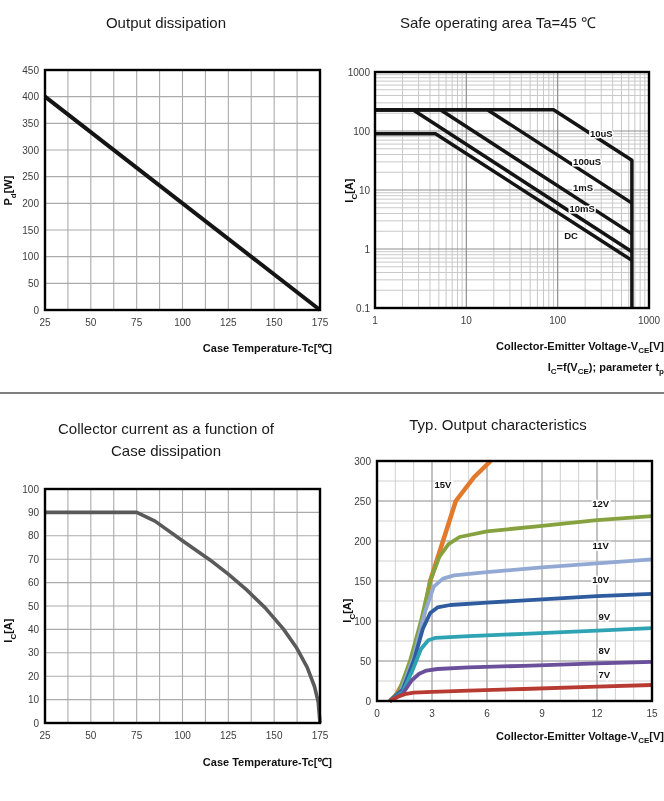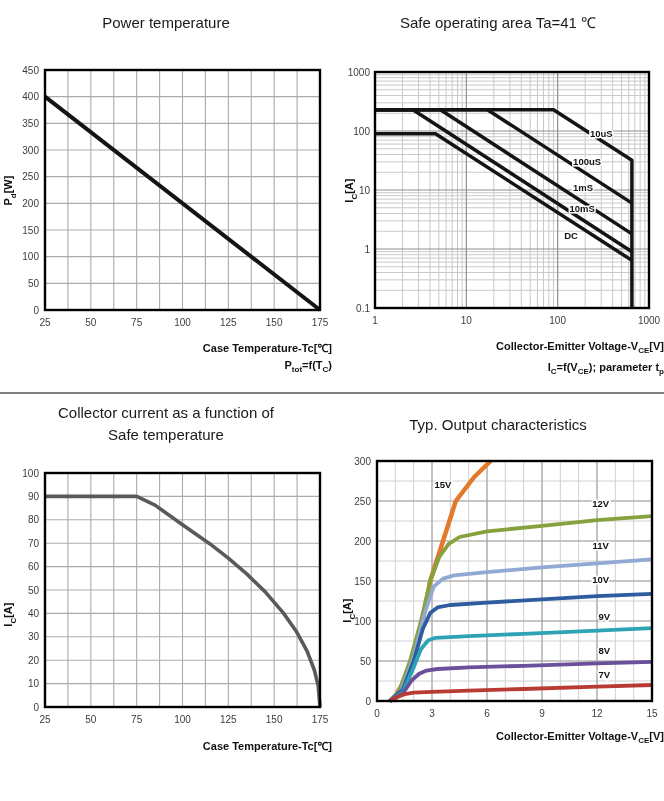--- a/index.html
+++ b/index.html
@@ -20,21 +20,21 @@
   }
   .divider{position:absolute;left:0;top:392px;width:664px;height:2px;background:#7f7f7f;}
   .tick{font-family:"Liberation Sans",sans-serif;font-size:10px;fill:#3d3d3d;}
   .clabel{font-family:"Liberation Sans",sans-serif;font-size:9.5px;font-weight:bold;fill:#111;
           paint-order:stroke;stroke:#ffffff;stroke-width:3px;}
 </style>
 </head>
 <body>
 
 <div class="chart-block" style="left:0;top:0;">
-  <div class="chart-title">Power temperature</div>
+  <div class="chart-title">Output dissipation</div>
   <div class="ylabel" style="left:-30px;top:183px;">P<sub>d</sub>[W]</div>
   <svg class="plot-svg" style="margin-top:22px;" width="332" height="282">
       <line x1="45" y1="14" x2="45" y2="254" stroke="#ababab" stroke-width="1.1"></line>
       <line x1="67.91666666666666" y1="14" x2="67.91666666666666" y2="254" stroke="#ababab" stroke-width="1.1"></line>
       <line x1="90.83333333333333" y1="14" x2="90.83333333333333" y2="254" stroke="#ababab" stroke-width="1.1"></line>
       <line x1="113.75" y1="14" x2="113.75" y2="254" stroke="#ababab" stroke-width="1.1"></line>
       <line x1="136.66666666666666" y1="14" x2="136.66666666666666" y2="254" stroke="#ababab" stroke-width="1.1"></line>
       <line x1="159.58333333333334" y1="14" x2="159.58333333333334" y2="254" stroke="#ababab" stroke-width="1.1"></line>
       <line x1="182.5" y1="14" x2="182.5" y2="254" stroke="#ababab" stroke-width="1.1"></line>
       <line x1="205.41666666666669" y1="14" x2="205.41666666666669" y2="254" stroke="#ababab" stroke-width="1.1"></line>
@@ -67,25 +67,24 @@
       <text x="39" y="204.16666666666669" text-anchor="end" class="tick">100</text>
       <text x="39" y="177.5" text-anchor="end" class="tick">150</text>
       <text x="39" y="150.83333333333334" text-anchor="end" class="tick">200</text>
       <text x="39" y="124.16666666666666" text-anchor="end" class="tick">250</text>
       <text x="39" y="97.5" text-anchor="end" class="tick">300</text>
       <text x="39" y="70.83333333333334" text-anchor="end" class="tick">350</text>
       <text x="39" y="44.166666666666686" text-anchor="end" class="tick">400</text>
       <text x="39" y="17.5" text-anchor="end" class="tick">450</text>
     </svg>
   <div class="caption" style="margin-top:2px;">Case Temperature-Tc[℃]</div>
-  <div class="caption">P<sub>tot</sub>=f(T<sub>C</sub>)</div>
 </div>
 
 <div class="chart-block" style="left:332px;top:0;">
-  <div class="chart-title">Safe operating area Ta=41 ℃</div>
+  <div class="chart-title">Safe operating area Ta=45 ℃</div>
   <div class="ylabel" style="left:-21px;top:183px;">I<sub>C</sub>[A]</div>
   <svg class="plot-svg" style="margin-top:24px;" width="332" height="278">
       <line x1="70.49407293731028" y1="14" x2="70.49407293731028" y2="250" stroke="#c9c9c9" stroke-width="1"></line>
       <line x1="86.57707459772917" y1="14" x2="86.57707459772917" y2="250" stroke="#c9c9c9" stroke-width="1"></line>
       <line x1="97.98814587462056" y1="14" x2="97.98814587462056" y2="250" stroke="#c9c9c9" stroke-width="1"></line>
       <line x1="106.83926039602306" y1="14" x2="106.83926039602306" y2="250" stroke="#c9c9c9" stroke-width="1"></line>
       <line x1="114.07114753503946" y1="14" x2="114.07114753503946" y2="250" stroke="#c9c9c9" stroke-width="1"></line>
       <line x1="120.18562098796879" y1="14" x2="120.18562098796879" y2="250" stroke="#c9c9c9" stroke-width="1"></line>
       <line x1="125.48221881193085" y1="14" x2="125.48221881193085" y2="250" stroke="#c9c9c9" stroke-width="1"></line>
       <line x1="130.15414919545833" y1="14" x2="130.15414919545833" y2="250" stroke="#c9c9c9" stroke-width="1"></line>
@@ -166,23 +165,23 @@
       <text x="251.12616222035837" y="133.314307287958" text-anchor="middle" class="clabel">1mS</text>
       <text x="250.0683511941419" y="154.22829186652388" text-anchor="middle" class="clabel">10mS</text>
       <text x="239.0130272586124" y="180.6106157157148" text-anchor="middle" class="clabel">DC</text>
     </svg>
   <div class="caption" style="margin-top:2px;">Collector-Emitter Voltage-V<sub>CE</sub>[V]</div>
   <div class="caption">I<sub>C</sub>=f(V<sub>CE</sub>); parameter t<sub>p</sub></div>
 </div>
 
 <div class="divider"></div>
 
-<div class="chart-block" style="left:0;top:394px;">
+<div class="chart-block" style="left:0;top:410px;">
   <div class="chart-title" style="margin-top:8px;">Collector current as a function of</div>
-  <div class="chart-title second">Safe temperature</div>
+  <div class="chart-title second">Case dissipation</div>
   <div class="ylabel" style="left:-30px;top:213px;">I<sub>C</sub>[A]</div>
   <svg class="plot-svg" style="margin-top:10px;" width="332" height="280">
       <line x1="45" y1="17" x2="45" y2="251" stroke="#ababab" stroke-width="1.1"></line>
       <line x1="67.91666666666666" y1="17" x2="67.91666666666666" y2="251" stroke="#ababab" stroke-width="1.1"></line>
       <line x1="90.83333333333333" y1="17" x2="90.83333333333333" y2="251" stroke="#ababab" stroke-width="1.1"></line>
       <line x1="113.75" y1="17" x2="113.75" y2="251" stroke="#ababab" stroke-width="1.1"></line>
       <line x1="136.66666666666666" y1="17" x2="136.66666666666666" y2="251" stroke="#ababab" stroke-width="1.1"></line>
       <line x1="159.58333333333334" y1="17" x2="159.58333333333334" y2="251" stroke="#ababab" stroke-width="1.1"></line>
       <line x1="182.5" y1="17" x2="182.5" y2="251" stroke="#ababab" stroke-width="1.1"></line>
       <line x1="205.41666666666669" y1="17" x2="205.41666666666669" y2="251" stroke="#ababab" stroke-width="1.1"></line>

